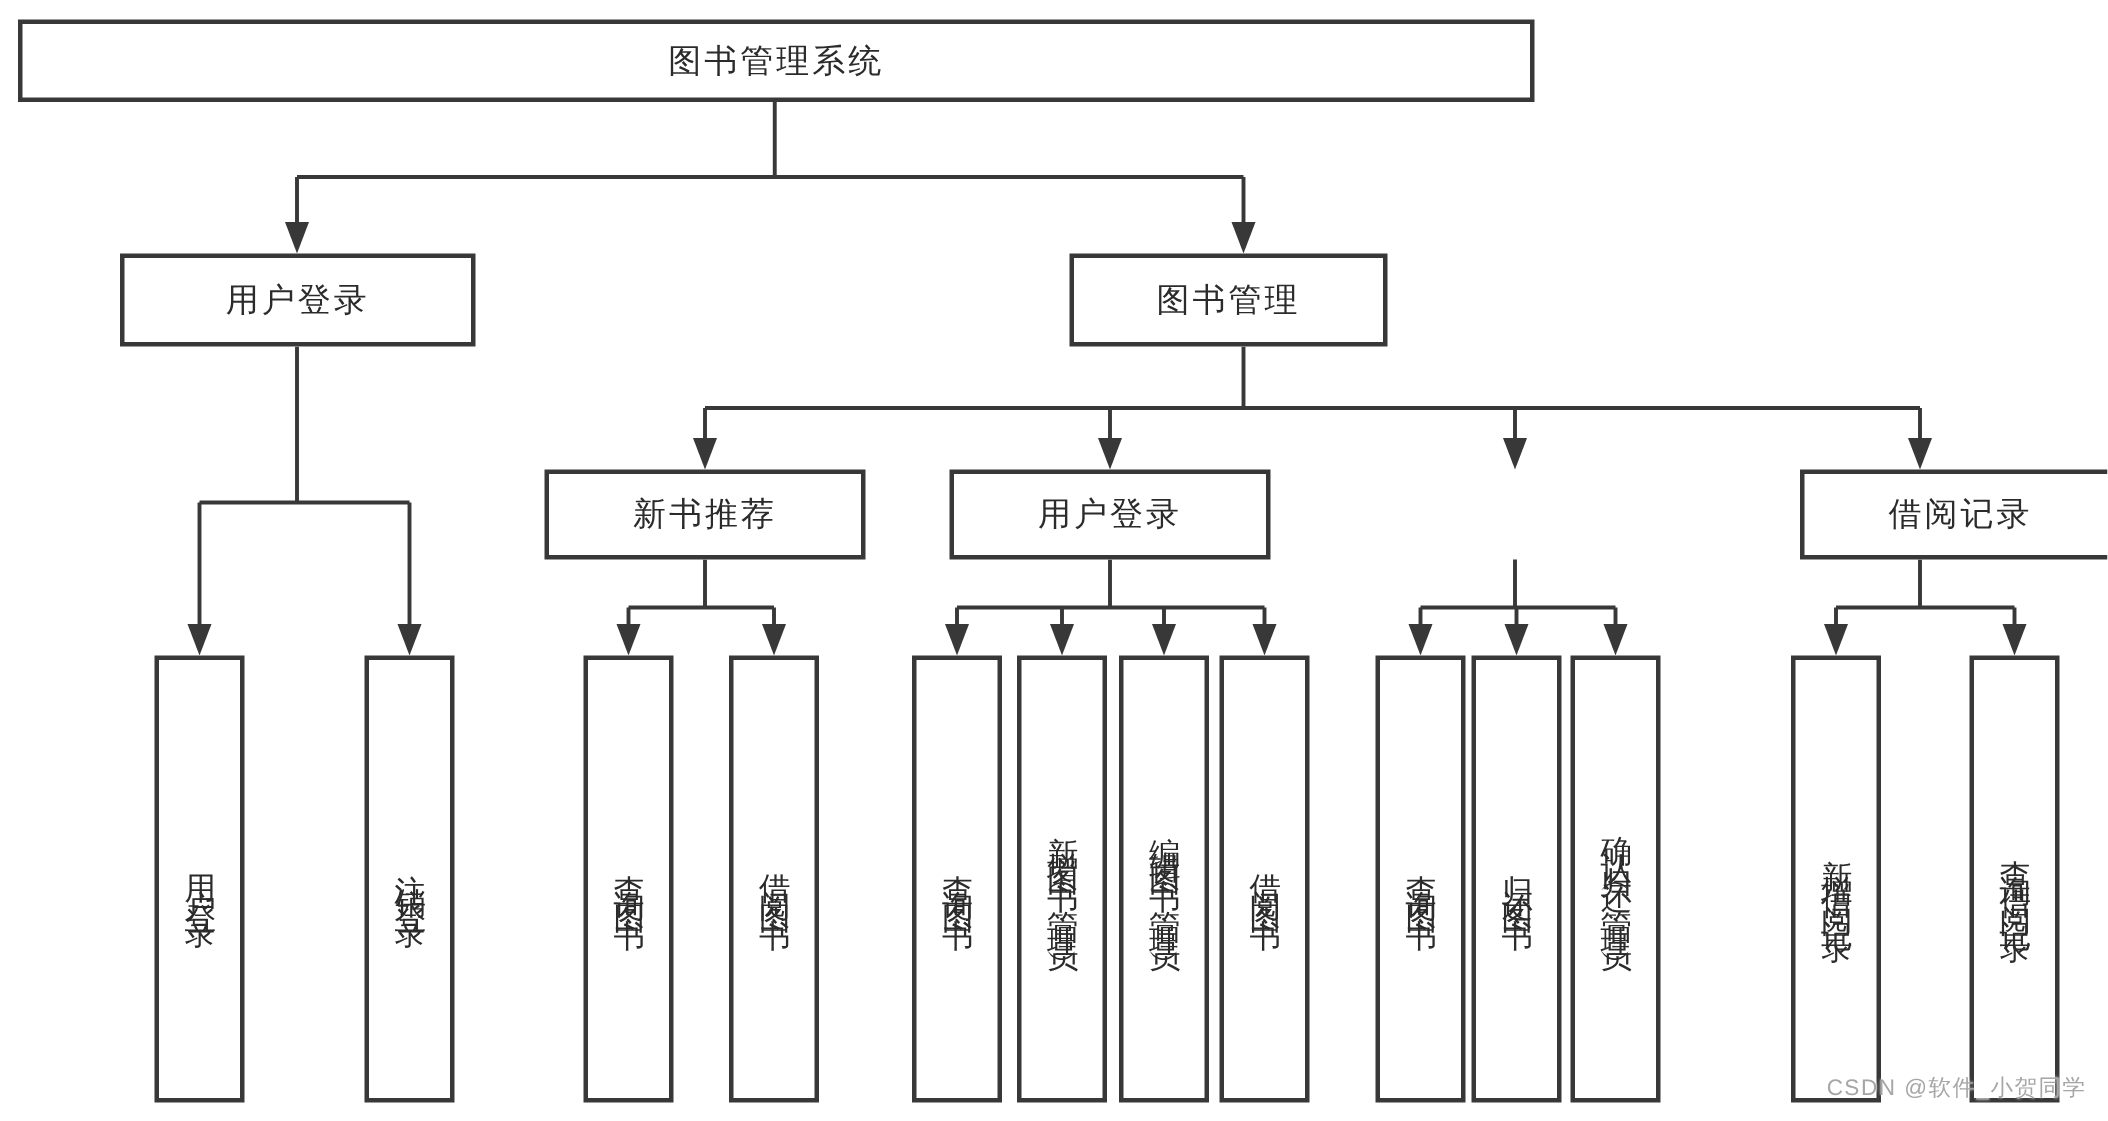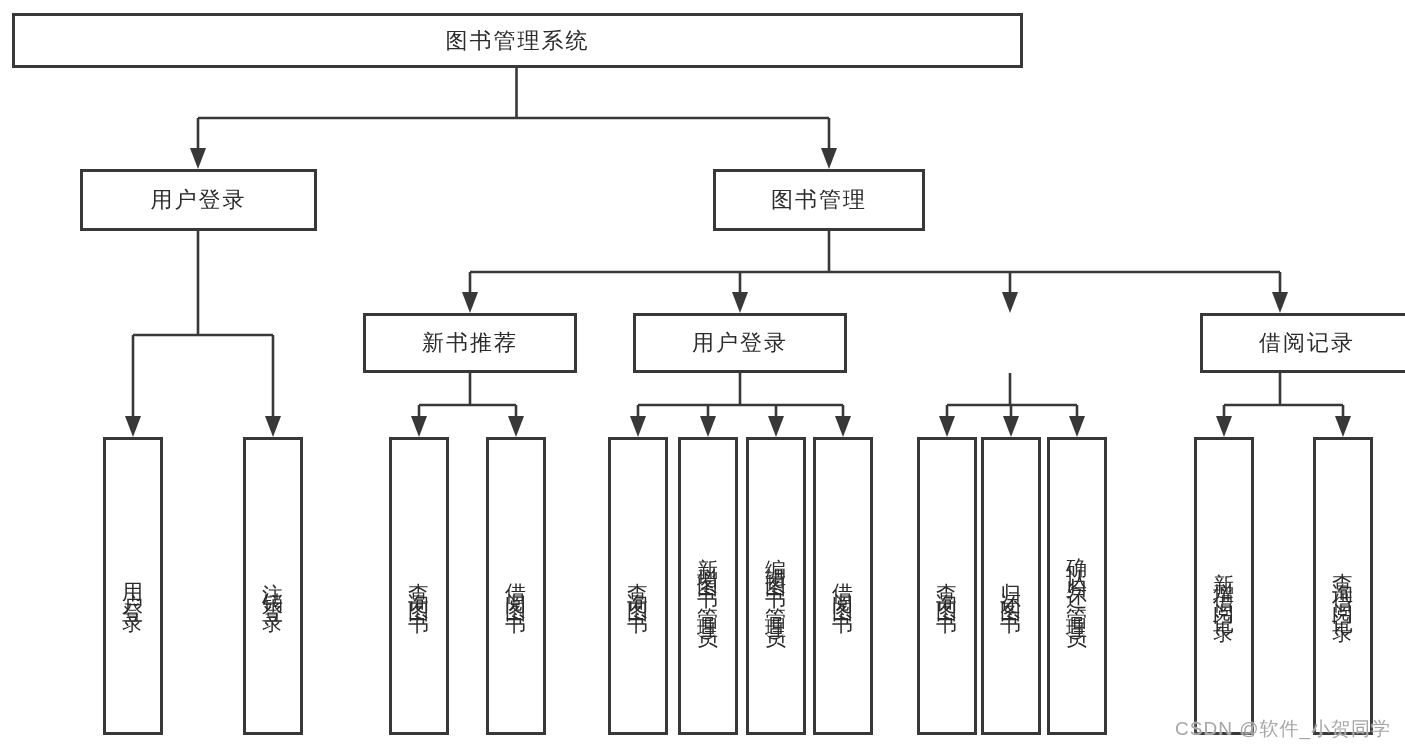--- a/index.html
+++ b/index.html
@@ -36,21 +36,21 @@
   .vbox .vtext{
     writing-mode:vertical-rl;
     text-orientation:mixed;
     letter-spacing:10px;
     line-height:1;
     white-space:nowrap;
   }
   .watermark{
     position:absolute;
     right:14px;top:716px;
-    font-size:19px;
+    font-size:15px;
     letter-spacing:1px;
     color:var(--watermark);
     text-shadow:0 0 2px #ffffff;
     white-space:nowrap;
   }
 </style>
 </head>
 <body>
 
 <div class="canvas">

